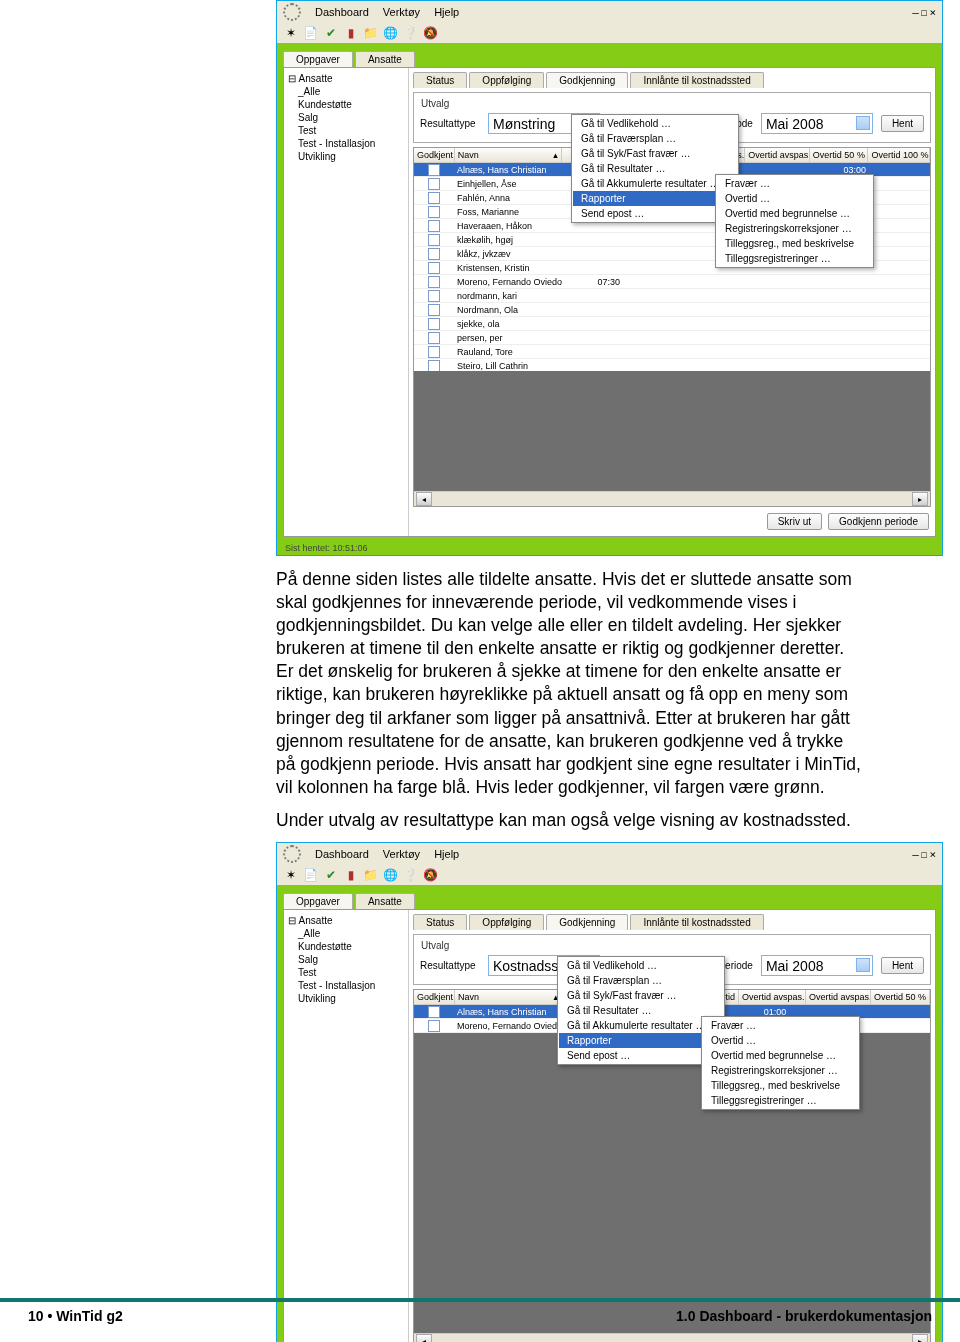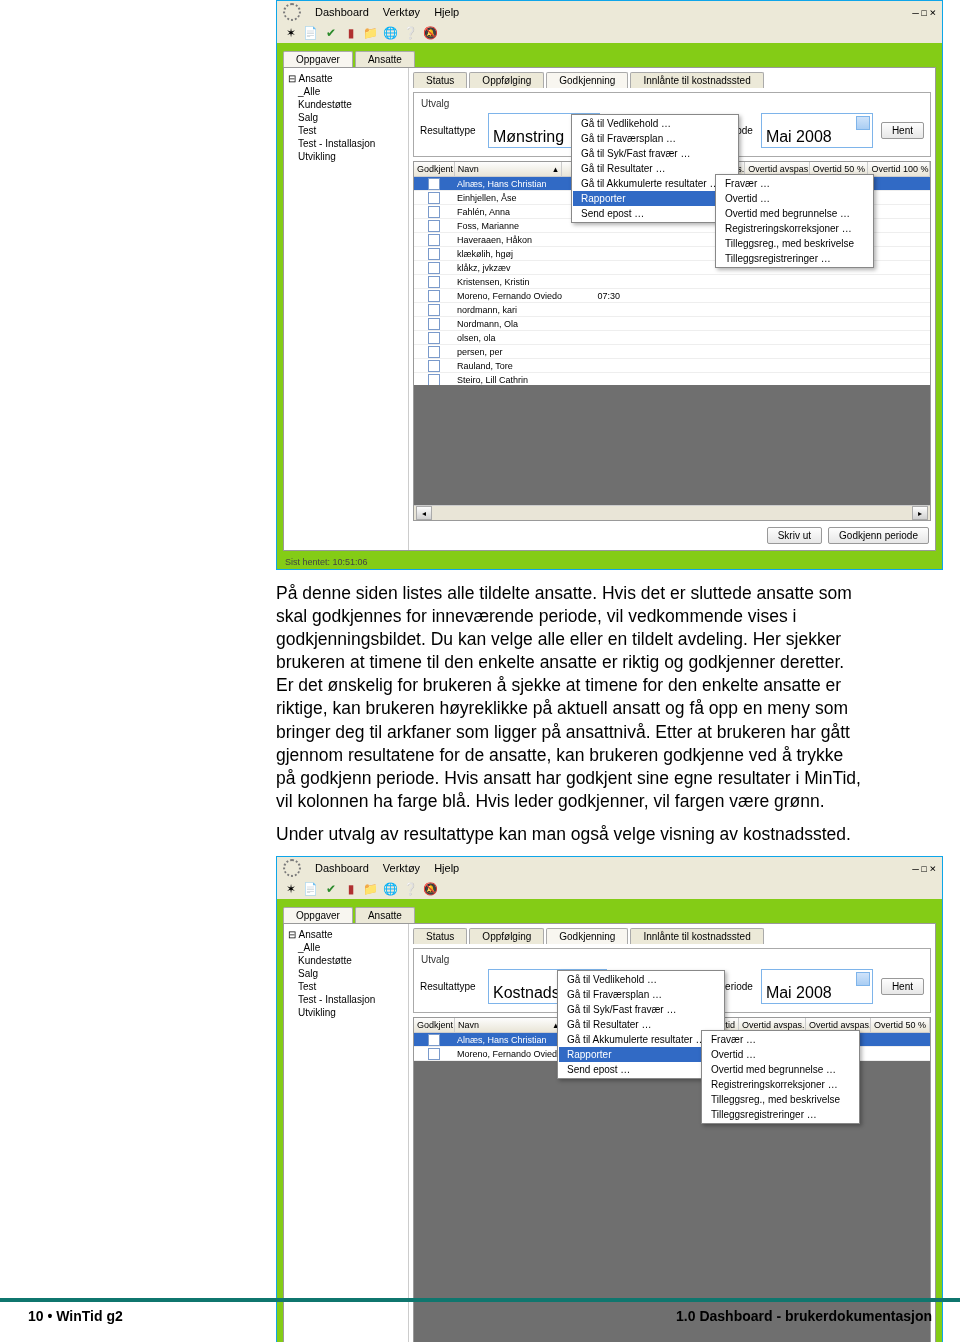--- a/index.html
+++ b/index.html
@@ -15,21 +15,21 @@
   .tab.active{background:#f8f6f0}
   .main-split{display:flex;border:1px solid #999;margin:0 6px 4px 6px;background:#fff}
   .sidebar{width:116px;border-right:1px solid #ccc;padding:4px;font-size:10px;background:#fff}
   .tree-node{padding:1px 0 1px 10px}
   .tree-root{padding-left:0}
   .content{flex:1;display:flex;flex-direction:column;min-width:0}
   .subtabs{display:flex;gap:2px;padding:4px 4px 0 4px}
   .fieldset{border:1px solid #aaa;margin:4px;padding:4px}
   .fieldset-label{font-size:10px;margin-top:-10px;background:#fff;display:inline-block;padding:0 3px;color:#333}
   .form-row{display:flex;align-items:center;gap:8px;padding:4px 2px;font-size:10px}
-  .select{border:1px solid #7eb4ea;background:#fff;padding:14px 16px 1px 4px;position:relative;font-size:16px;min-width:90px}
+  .select{border:1px solid #7eb4ea;background:#fff;padding:2px 16px 1px 4px;position:relative;font-size:14px;min-width:90px}
   .select::after{content:"";position:absolute;right:2px;top:2px;width:12px;height:12px;background:linear-gradient(#cfe3fa,#a9cdf3);border:1px solid #7eb4ea}
   .btn{border:1px solid #999;background:linear-gradient(#fdfdfd,#e7e7e7);padding:2px 10px;font-size:10px;border-radius:2px}
   .grid{border:1px solid #999;margin:0 4px;font-size:9px;background:#fff;overflow:hidden}
   .grid-head{display:flex;background:linear-gradient(#fdfdfd,#e9e5d7);border-bottom:1px solid #ccc}
   .gh{border-right:1px solid #ccc;padding:2px 3px;white-space:nowrap;overflow:hidden}
   .gh.c-check{width:34px}.gh.c-name{flex:1;min-width:100px}.gh.c-a{width:52px;text-align:right}.gh.c-b{width:52px;text-align:right}.gh.c-c{width:60px}.gh.c-d{width:58px}.gh.c-e{width:52px}.gh.c-f{width:55px}
   .grid-body{max-height:208px;overflow:hidden}
   .gr{display:flex;border-bottom:1px solid #eee;height:13px;align-items:center}
   .gr.sel{background:#316ac5;color:#fff}
   .gc{padding:0 3px;overflow:hidden;white-space:nowrap}
@@ -248,21 +248,21 @@
                 <div class="gc c-b"></div>
                 <div class="gc c-c" style=""></div>
                 <div class="gc c-d"></div>
                 <div class="gc c-e" style=""></div>
                 <div class="gc c-f"></div>
               </div>
               <div class="gr">
                 <div class="gc c-check">
                   <span class="chk"></span>
                 </div>
-                <div class="gc c-name">olsen, ola</div>
+                <div class="gc c-name">sjekke, ola</div>
                 <div class="gc c-a"></div>
                 <div class="gc c-b"></div>
                 <div class="gc c-c" style=""></div>
                 <div class="gc c-d"></div>
                 <div class="gc c-e" style=""></div>
                 <div class="gc c-f"></div>
               </div>
               <div class="gr">
                 <div class="gc c-check">
                   <span class="chk"></span>

